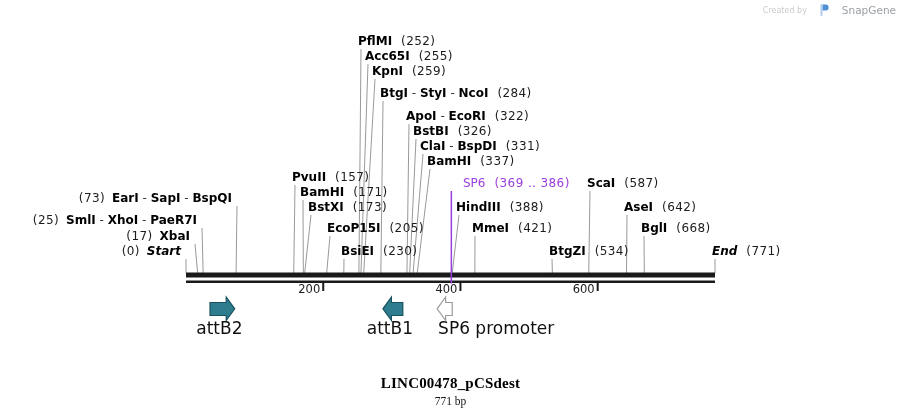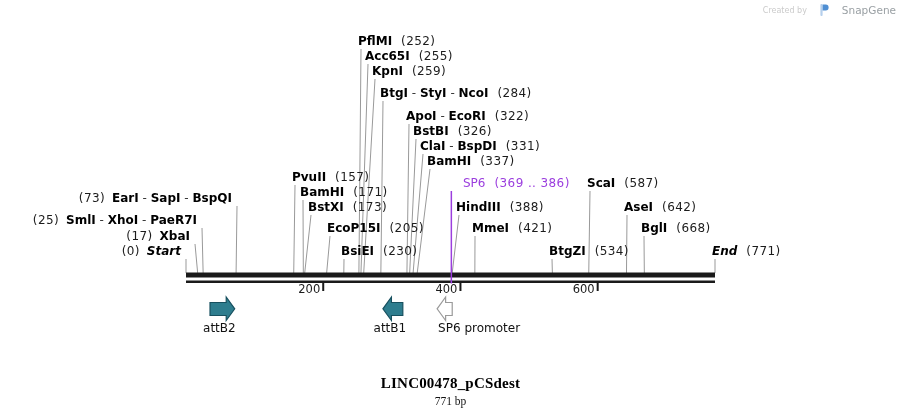--- a/index.html
+++ b/index.html
@@ -6,21 +6,21 @@
   #stage{position:relative;width:901px;height:415px;background:#ffffff;
          font-family:"DejaVu Sans","Liberation Sans",sans-serif;overflow:hidden;}
   svg text{font-family:"DejaVu Sans","Liberation Sans",sans-serif;}
   .site-label{position:absolute;white-space:nowrap;font-size:12px;line-height:13px;color:#000;}
   .nm{font-weight:bold;color:#000;}
   .it{font-style:italic;}
   .sep{font-weight:400;color:#3a3a3a;}
   .pos{font-weight:400;color:#1c1c1c;margin-left:9px;letter-spacing:0.4px;}
   .num-first .pos{margin-left:0;margin-right:7px;}
   .sp6 .nm{font-weight:400;}
-  .feature-label{position:absolute;top:321px;font-size:12px;line-height:14px;color:#111;white-space:nowrap;}
+  .feature-label{position:absolute;top:321px;font-size:17px;line-height:14px;color:#111;white-space:nowrap;}
   #map-layer{position:absolute;left:0;top:0;}
   #title-block{position:absolute;left:0;right:0;top:375px;text-align:center;font-family:Liberation Serif, serif;}
   #plasmid-title{font-size:15px;font-weight:bold;color:#000;letter-spacing:0.2px;}
   #plasmid-length{font-size:11.5px;color:#111;margin-top:3px;}
   #watermark{position:absolute;top:4px;right:5px;display:flex;align-items:center;gap:13px;}
   #created-by{font-size:8px;color:#cbcbcb;}
   #brand{font-size:10.5px;color:#9aa0a4;}
 </style>
 </head>
 <body>

